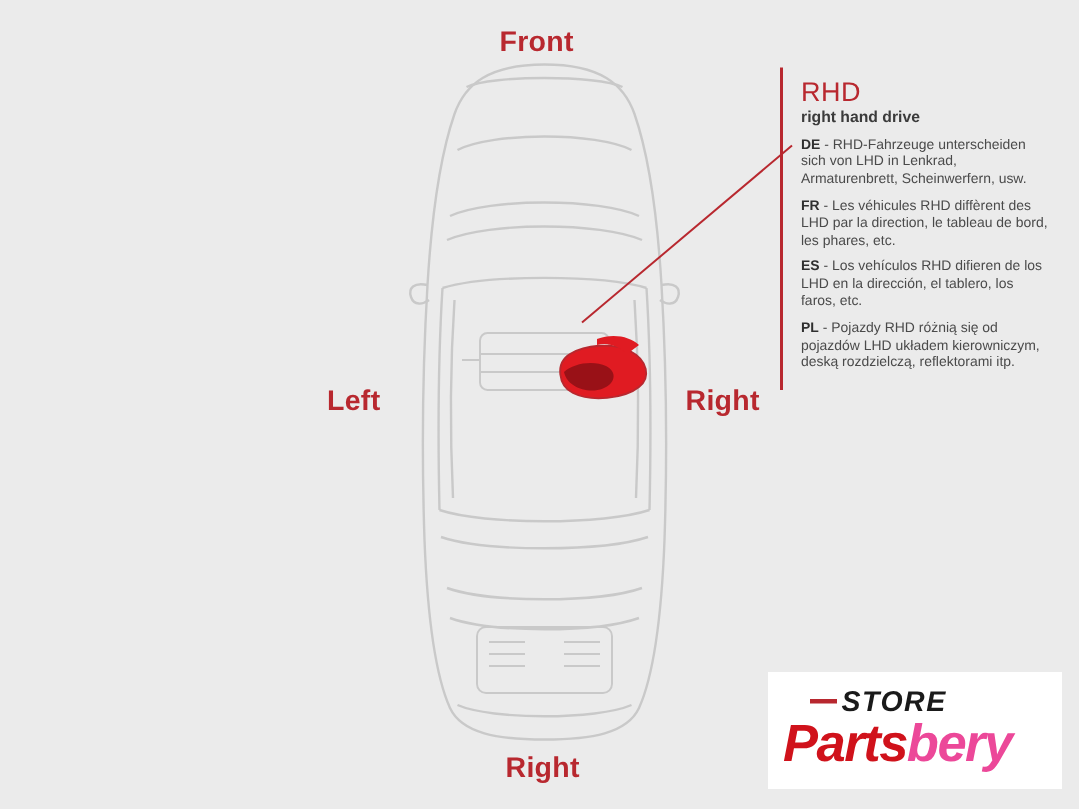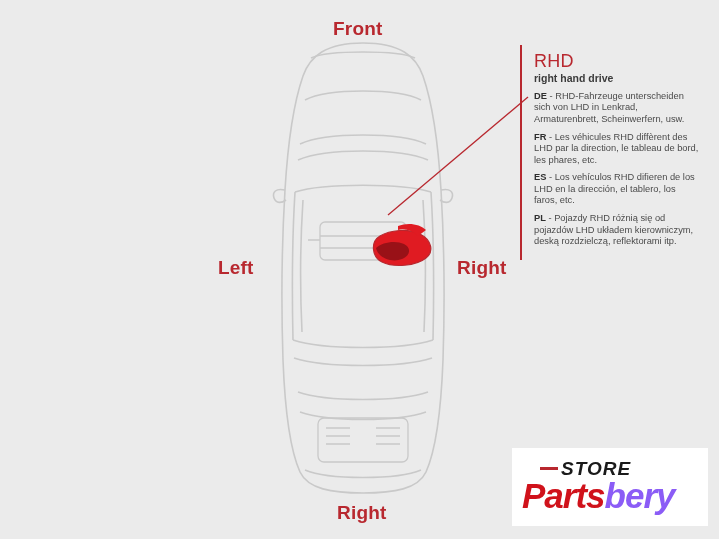--- a/index.html
+++ b/index.html
@@ -122,21 +122,21 @@
     left: 10px;
     top: 28px;
     font-size: 35px;
     font-weight: bold;
     font-style: italic;
     color: #d0121b;
     letter-spacing: -1px;
     white-space: nowrap;
   }
   .logo-main .dark {
-    color: #8b5cf6;
+    color: #ec4899;
   }
 </style>
 </head>
 <body>
 
 <div class="stage">
 
   <div class="orient orient-front">Front</div>
   <div class="orient orient-rear">Right</div>
   <div class="orient orient-left">Left</div>

